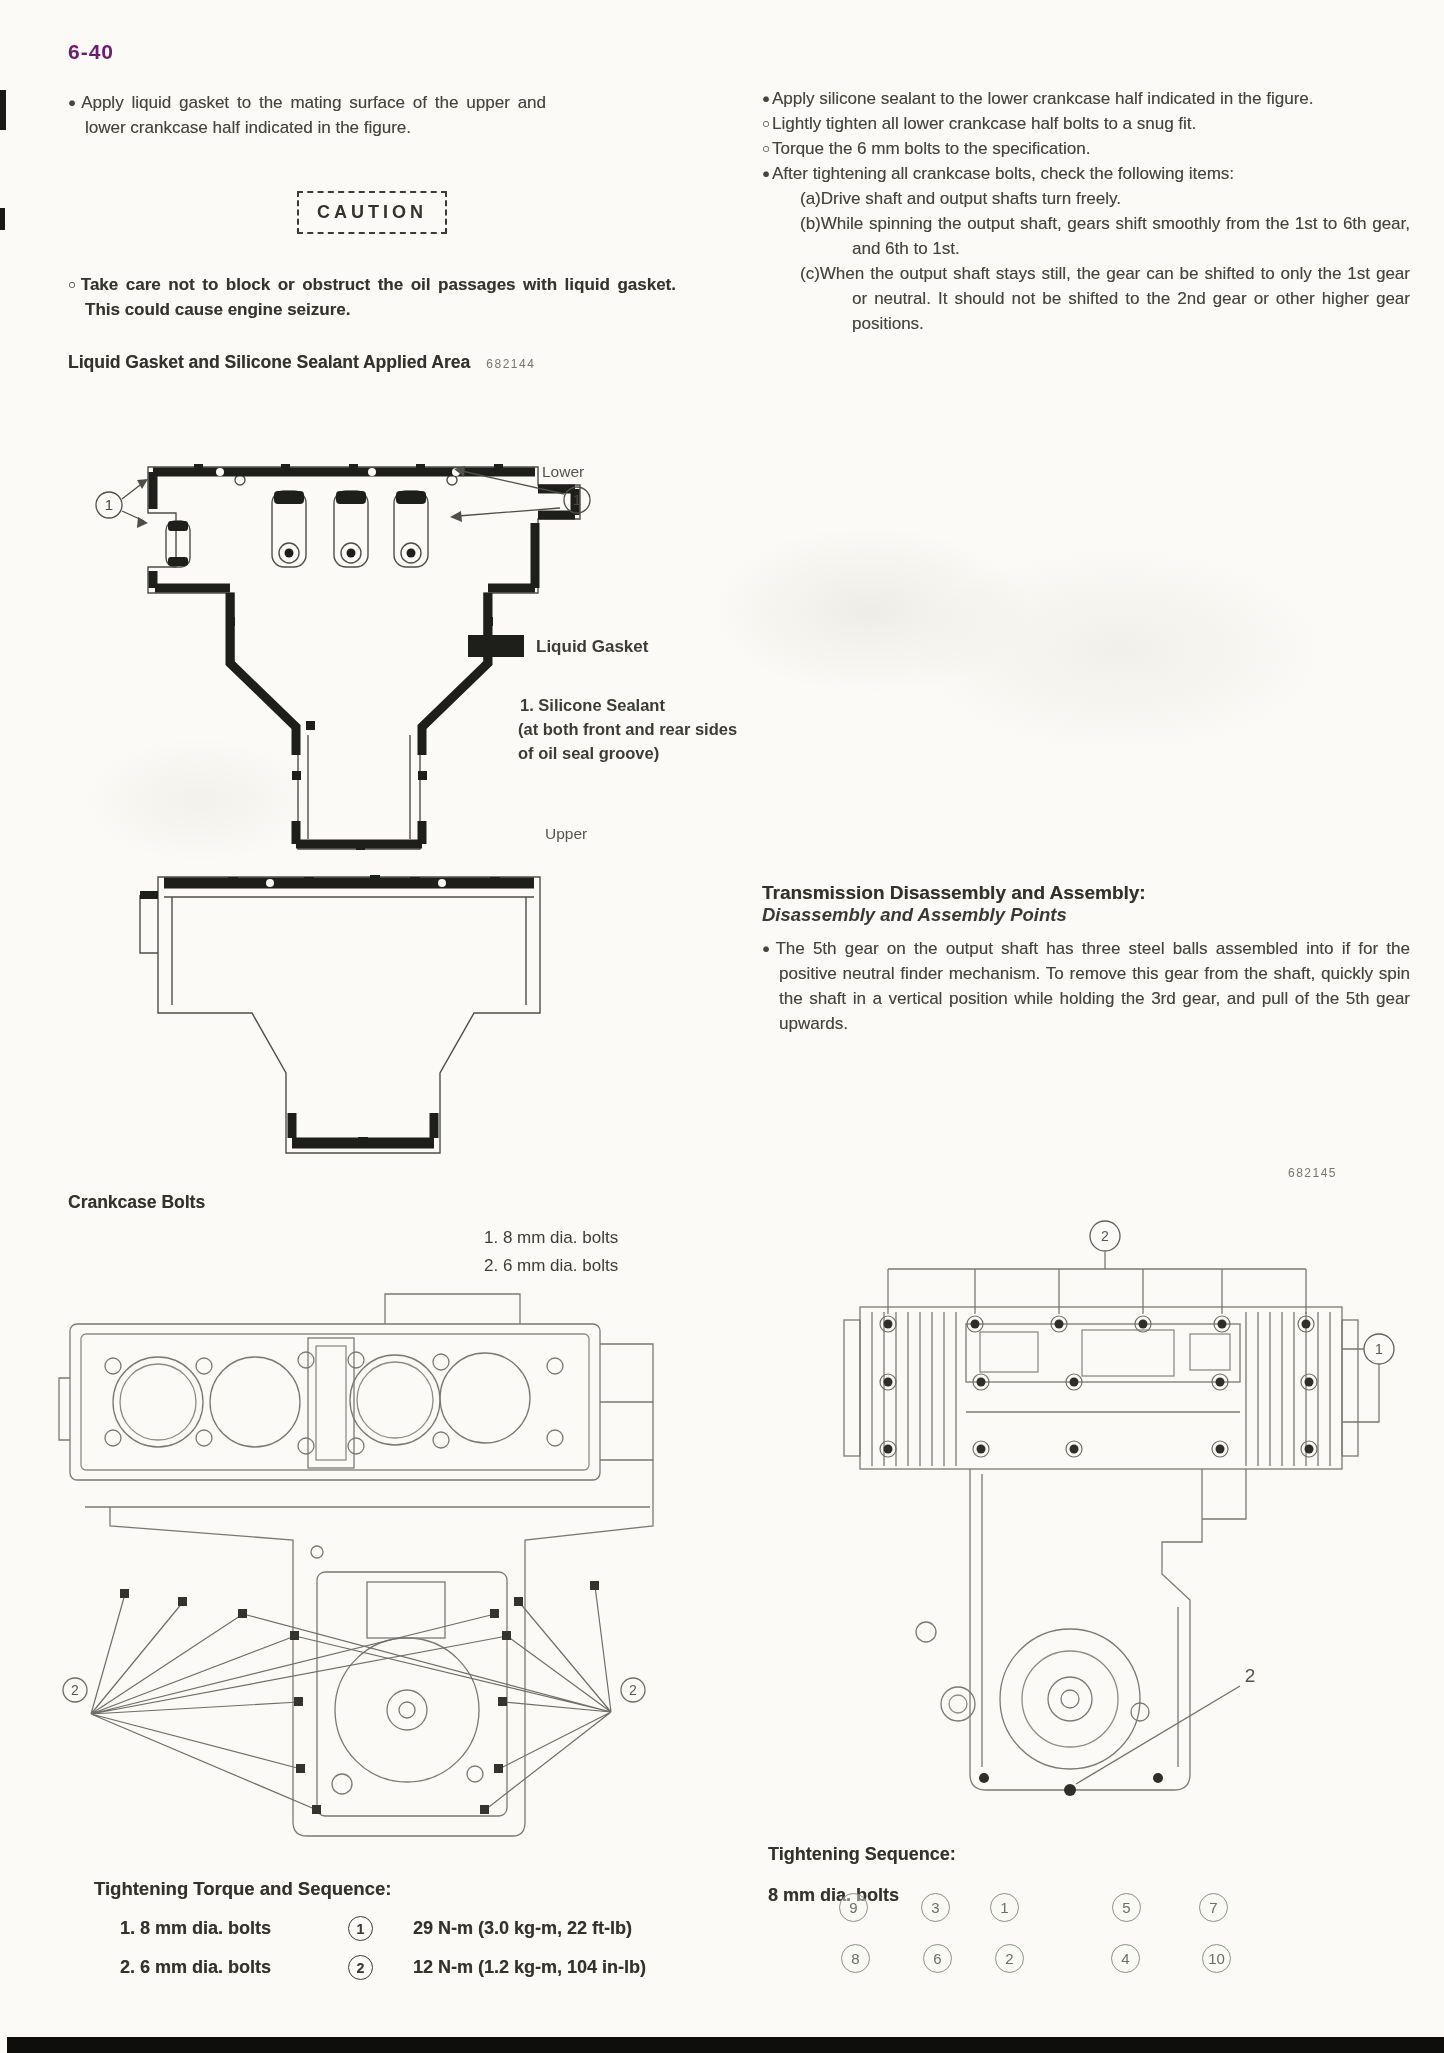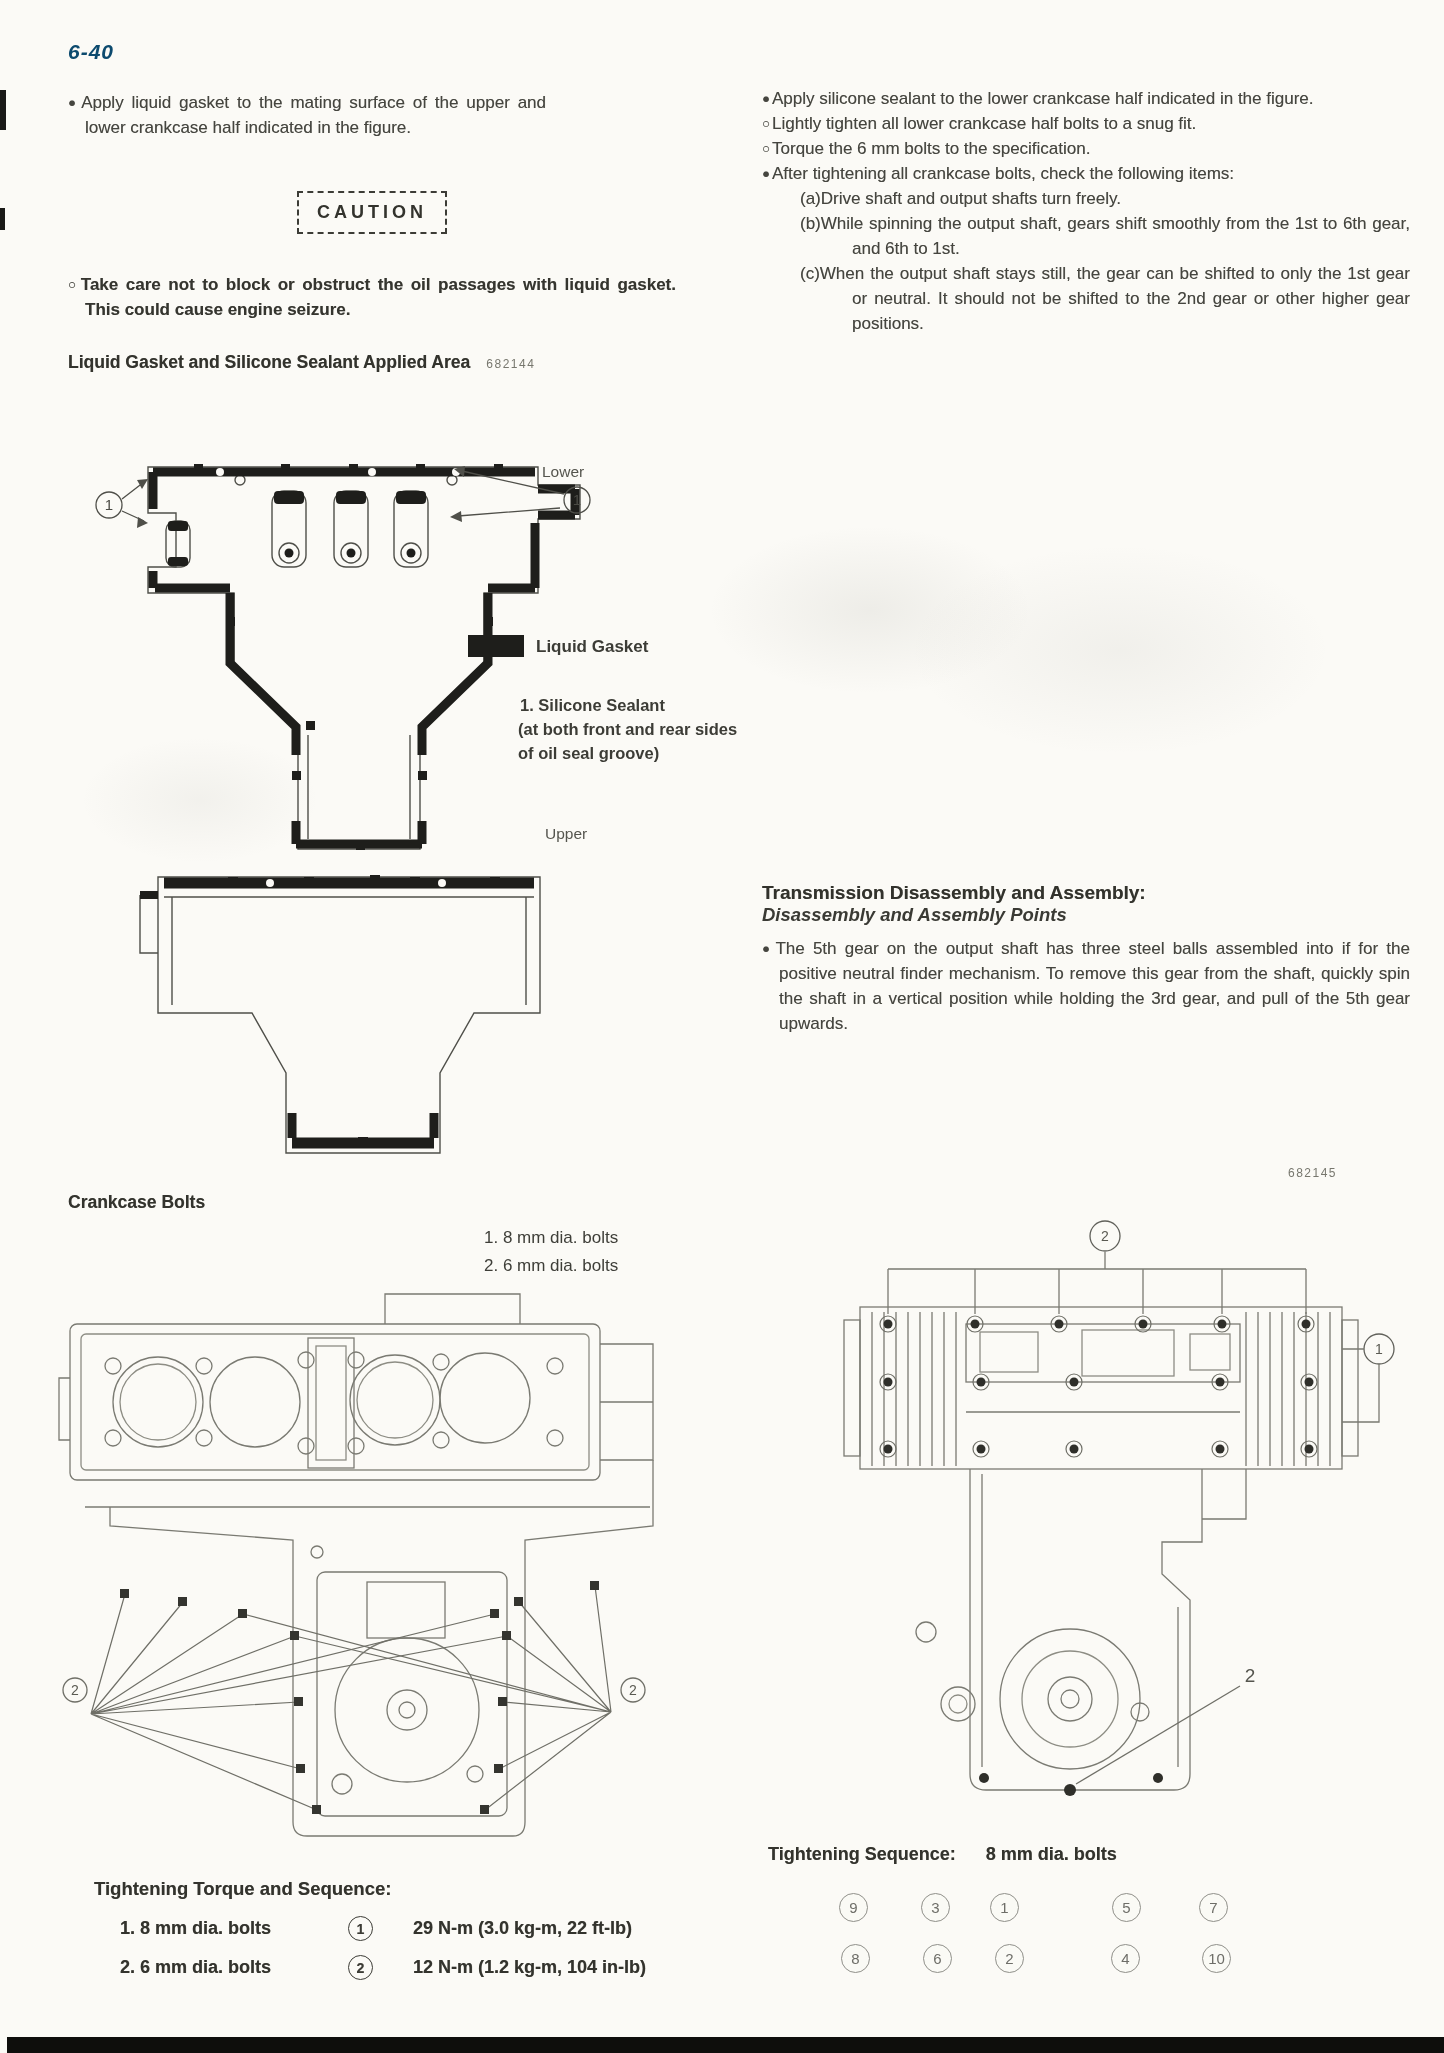--- a/index.html
+++ b/index.html
@@ -9,38 +9,38 @@
      radial-gradient(230px 120px at 870px 610px, rgba(120,120,108,.10), transparent 70%),
      radial-gradient(300px 150px at 1120px 650px, rgba(120,120,108,.08), transparent 70%),
      radial-gradient(170px 90px at 200px 800px, rgba(120,120,108,.07), transparent 70%);}
   .abs{position:absolute;}
   .txt{font-size:17px;line-height:25px;text-align:justify;
        text-shadow:.2px .2px .4px rgba(72,72,64,.45);}
   .bold{font-weight:700;color:#35352f;}
   .b{margin:0;padding-left:17px;text-indent:-17px;}
   .bm{font-size:.78em;padding-right:2px;vertical-align:1px;}
   .sub{margin:0;padding-left:90px;text-indent:-52px;}
-  .pagenum{font-size:21px;font-weight:700;color:#0c4a6e;letter-spacing:1px;font-style:italic;}
+  .pagenum{font-size:21px;font-weight:700;color:#701a75;letter-spacing:1px;}
   .caution-box{border:2.5px dashed #3c3c36;padding:9px 18px;font-weight:700;
        font-size:18px;letter-spacing:4px;color:#33332d;background:#fbfaf6;}
   .h-bold{font-size:17.5px;font-weight:700;color:#33332d;
        text-shadow:.2px .2px .4px rgba(60,60,52,.5);}
   .figref{font-size:12px;letter-spacing:1.5px;color:#77776e;font-weight:400;margin-left:16px;}
   .diag-label{font-size:15.5px;color:#55554e;}
   .note{font-size:16.5px;color:#3c3c36;font-weight:600;line-height:24px;}
   .legend-text{font-size:17px;color:#3c3c36;font-weight:600;}
   .circ{display:inline-flex;width:23px;height:23px;border:1.7px solid #3c3c36;border-radius:50%;
        align-items:center;justify-content:center;font-size:14px;font-weight:700;color:#3c3c36;
        flex:0 0 auto;}
   .torque-row{display:flex;align-items:center;font-size:18px;font-weight:700;color:#33332d;
        text-shadow:.2px .2px .4px rgba(60,60,52,.5);}
   .torque-label{width:228px;}
   .torque-val{margin-left:40px;}
-  .seq-head{display:flex;gap:30px;font-size:18px;font-weight:700;color:#33332d;
-       text-shadow:.2px .2px .4px rgba(60,60,52,.5);}
+  .seq-head{display:flex;gap:20px;font-size:18px;font-weight:700;color:#33332d;
+       text-shadow:.2px .2px .4px rgba(60,60,52,.5);flex-direction:column;}
   .seqc{position:absolute;width:27px;height:27px;border:1.5px solid #90908a;border-radius:50%;
        display:flex;align-items:center;justify-content:center;font-size:15px;color:#6e6e68;
        background:rgba(251,250,246,.4);}
   .trans-h{font-size:19px;font-weight:700;color:#32322c;
        text-shadow:.2px .2px .4px rgba(60,60,52,.5);}
   .trans-sub{font-size:18.5px;font-weight:700;font-style:italic;color:#3a3a34;margin-bottom:10px;}
   .edge1{left:0;top:90px;width:6px;height:40px;background:#191917;}
   .edge2{left:0;top:208px;width:5px;height:22px;background:#191917;}
   .bottomband{left:7px;right:0;bottom:0;height:16px;background:#0e0e0c;}
   svg{display:block;}

